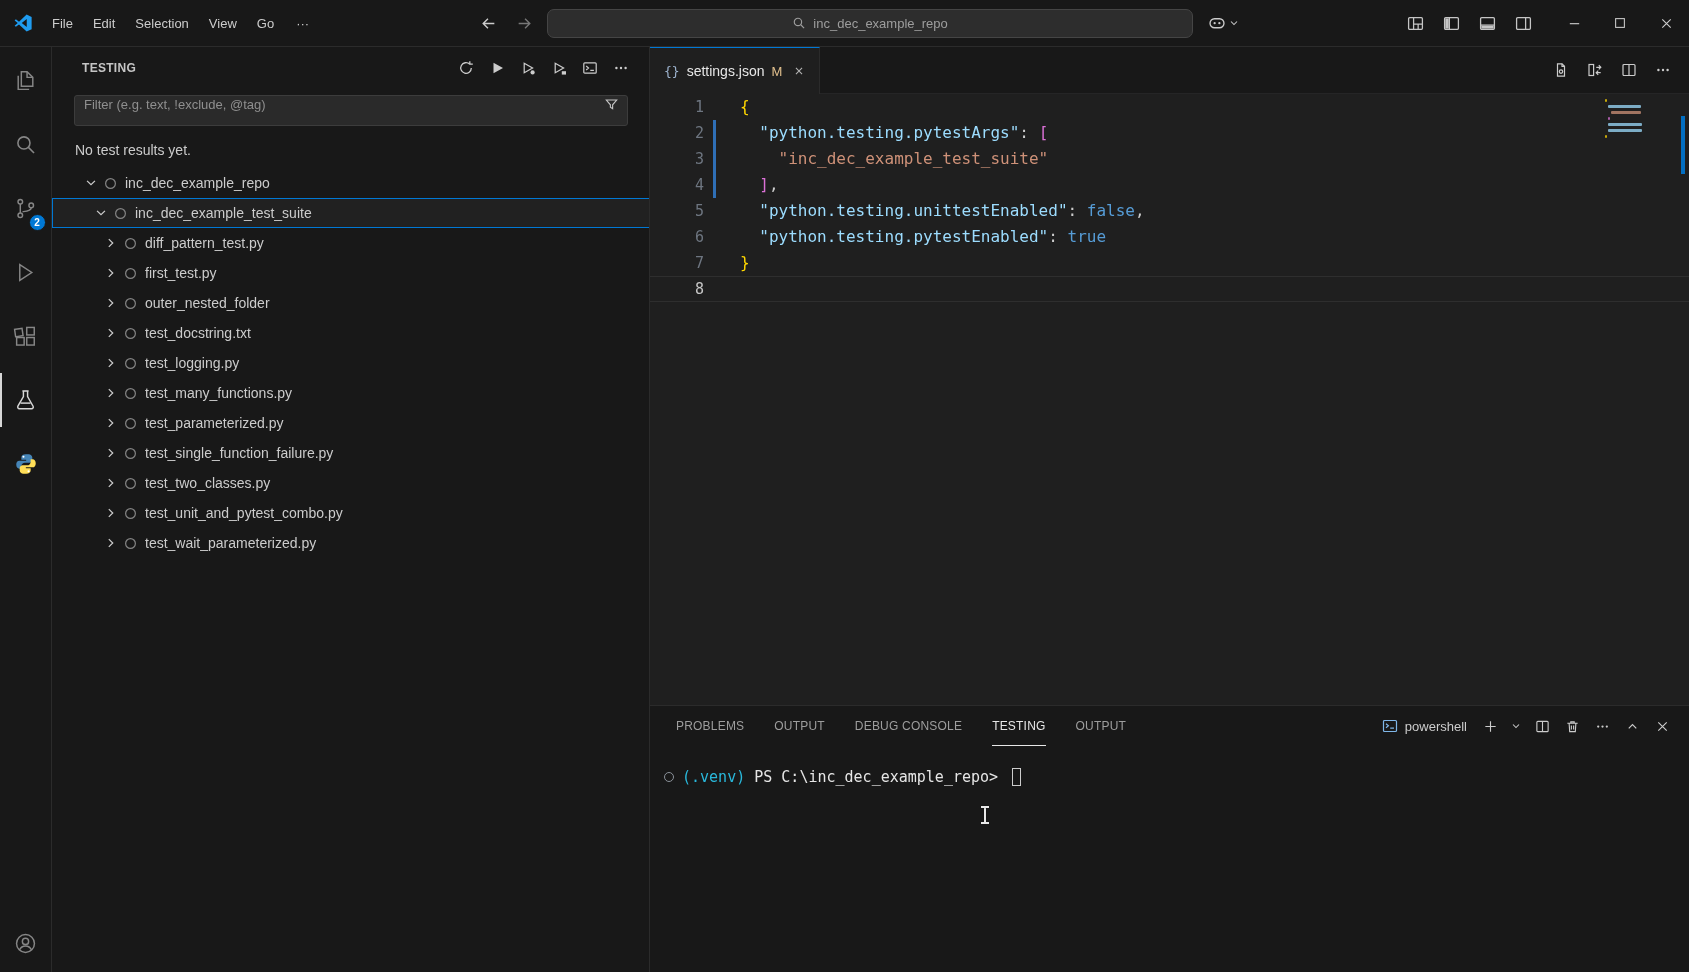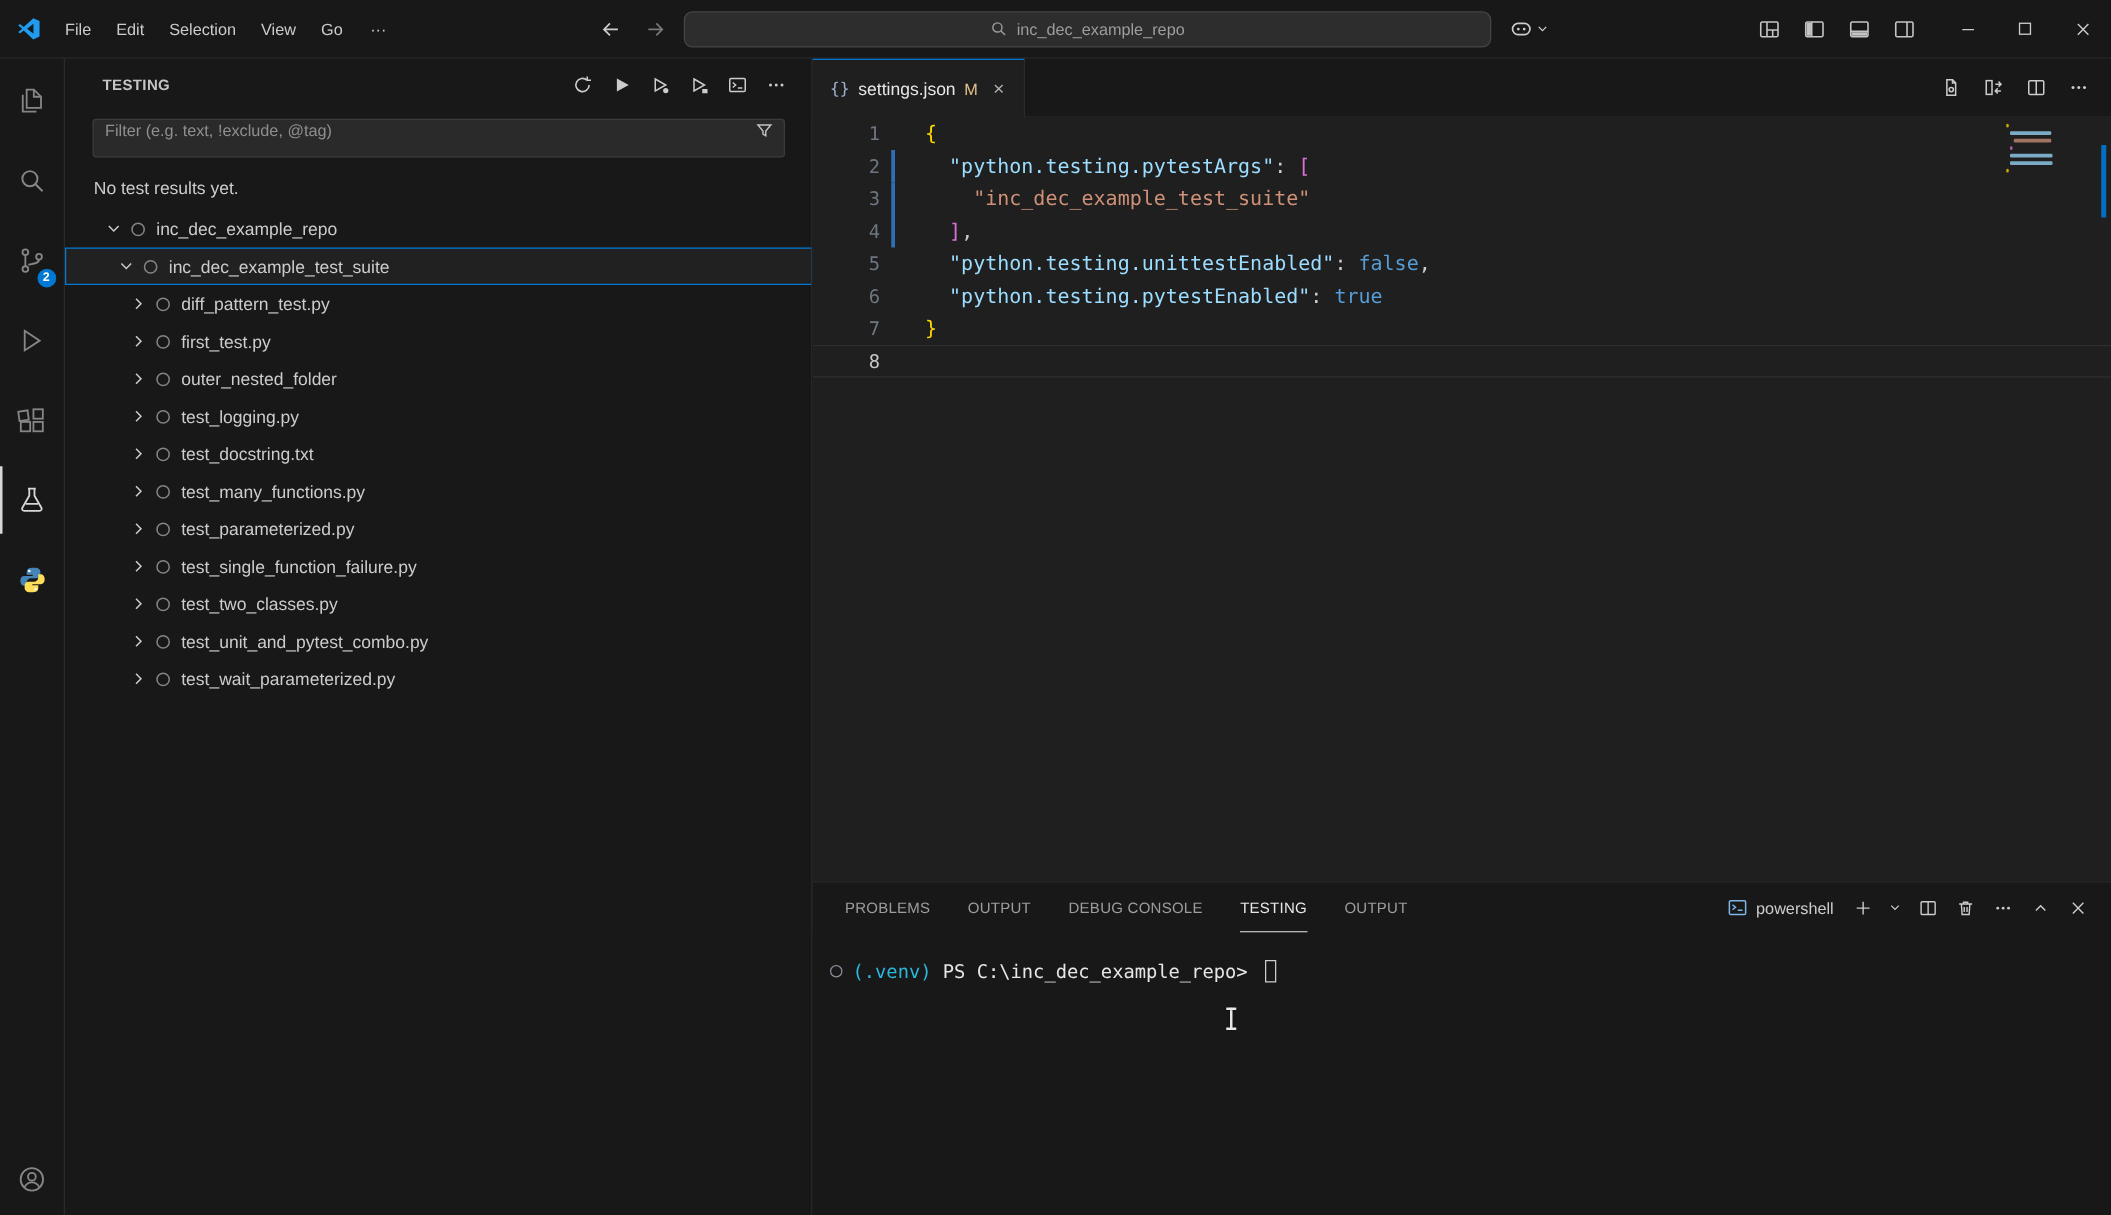--- a/index.html
+++ b/index.html
@@ -394,34 +394,34 @@
             <div class="twistie icon">
               <svg viewBox="0 0 16 16" width="14" height="14" fill="none" stroke="currentColor" stroke-width="1.4">
                 <path d="M5.5 3.5 10 8l-4.5 4.5"></path>
               </svg>
             </div>
             <div class="test-state icon">
               <svg viewBox="0 0 16 16" width="15" height="15" fill="none" stroke="#848484" stroke-width="1.3">
                 <circle cx="8" cy="8" r="5.2"></circle>
               </svg>
             </div>
+            <div class="tree-label">test_docstring.txt</div>
+          </div>
+          <div class="tree-row" style="padding-left: 50px;">
+            <div class="twistie icon">
+              <svg viewBox="0 0 16 16" width="14" height="14" fill="none" stroke="currentColor" stroke-width="1.4">
+                <path d="M5.5 3.5 10 8l-4.5 4.5"></path>
+              </svg>
+            </div>
+            <div class="test-state icon">
+              <svg viewBox="0 0 16 16" width="15" height="15" fill="none" stroke="#848484" stroke-width="1.3">
+                <circle cx="8" cy="8" r="5.2"></circle>
+              </svg>
+            </div>
             <div class="tree-label">test_logging.py</div>
-          </div>
-          <div class="tree-row" style="padding-left: 50px;">
-            <div class="twistie icon">
-              <svg viewBox="0 0 16 16" width="14" height="14" fill="none" stroke="currentColor" stroke-width="1.4">
-                <path d="M5.5 3.5 10 8l-4.5 4.5"></path>
-              </svg>
-            </div>
-            <div class="test-state icon">
-              <svg viewBox="0 0 16 16" width="15" height="15" fill="none" stroke="#848484" stroke-width="1.3">
-                <circle cx="8" cy="8" r="5.2"></circle>
-              </svg>
-            </div>
-            <div class="tree-label">test_docstring.txt</div>
           </div>
           <div class="tree-row" style="padding-left: 50px;">
             <div class="twistie icon">
               <svg viewBox="0 0 16 16" width="14" height="14" fill="none" stroke="currentColor" stroke-width="1.4">
                 <path d="M5.5 3.5 10 8l-4.5 4.5"></path>
               </svg>
             </div>
             <div class="test-state icon">
               <svg viewBox="0 0 16 16" width="15" height="15" fill="none" stroke="#848484" stroke-width="1.3">
                 <circle cx="8" cy="8" r="5.2"></circle>

